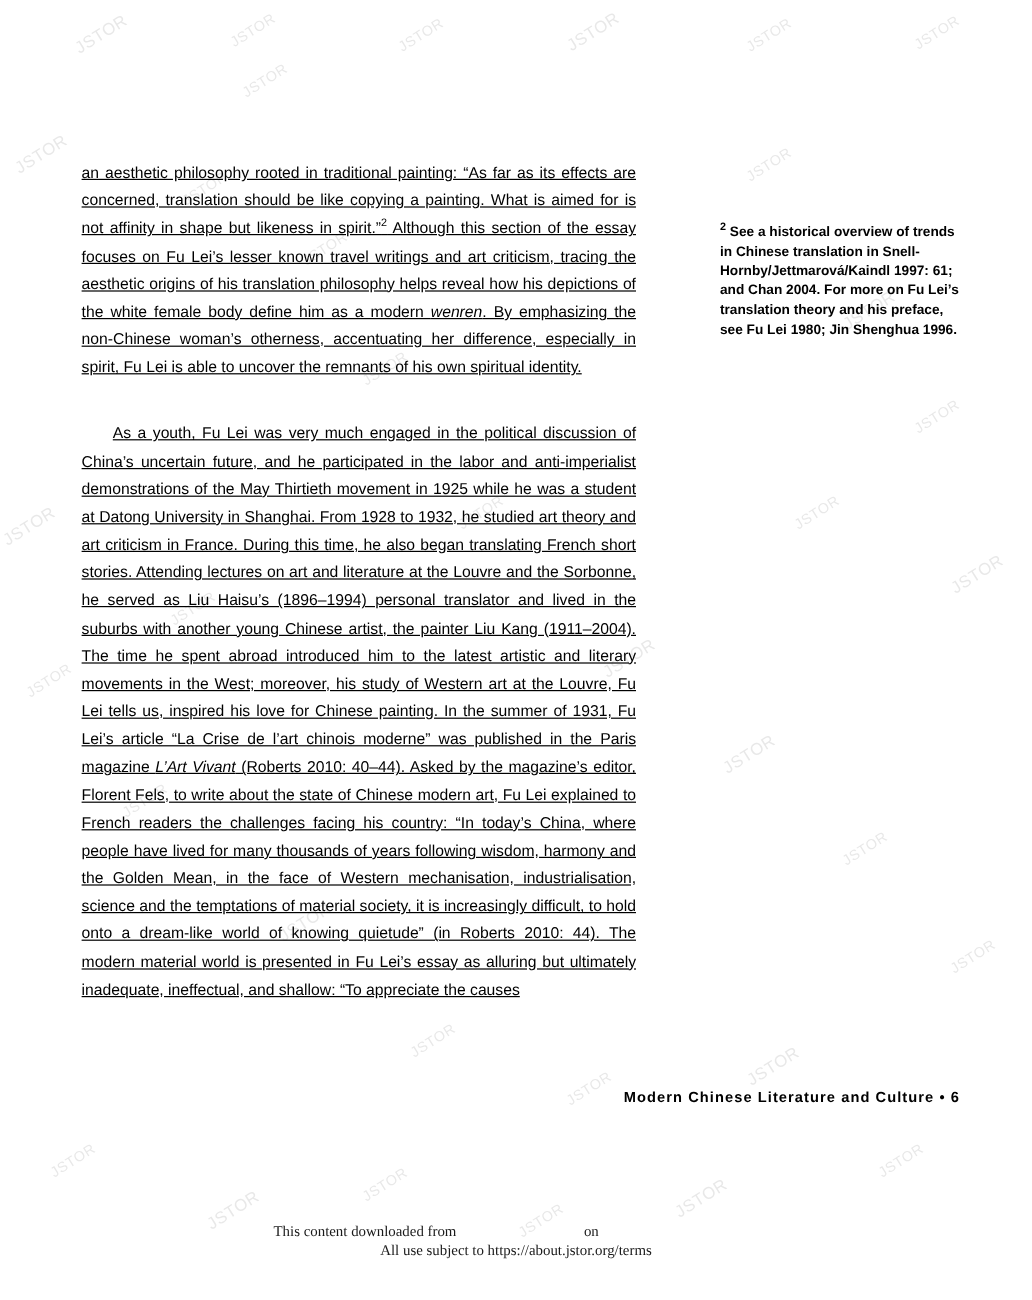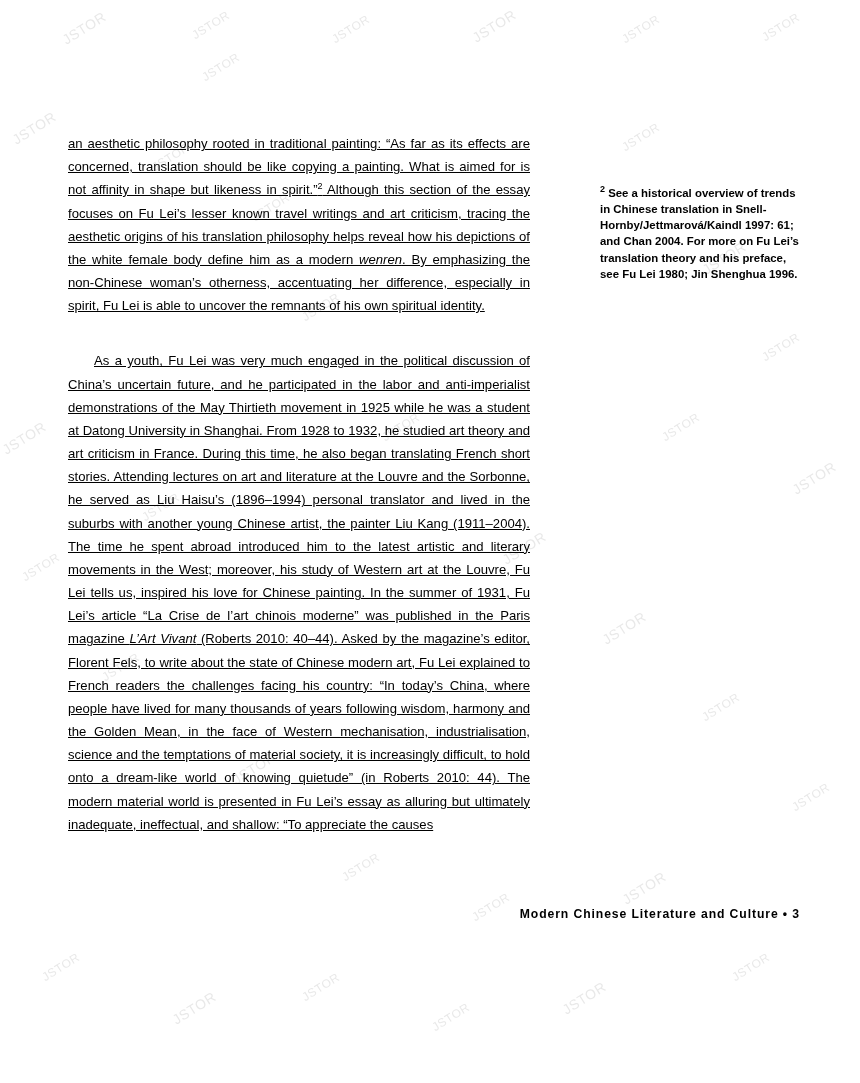--- a/index.html
+++ b/index.html
@@ -170,18 +170,22 @@
         <p class="">an aesthetic philosophy rooted in traditional painting: “As far as its effects are concerned, translation should be like copying a painting. What is aimed for is not affinity in shape but likeness in spirit.”<sup class="fn">2</sup> Although this section of the essay focuses on Fu Lei’s lesser known travel writings and art criticism, tracing the aesthetic origins of his translation philosophy helps reveal how his depictions of the white female body define him as a modern <em>wenren</em>. By emphasizing the non-Chinese woman’s otherness, accentuating her difference, especially in spirit, Fu Lei is able to uncover the remnants of his own spiritual identity.</p>
         <p class="indented">As a youth, Fu Lei was very much engaged in the political discussion of China’s uncertain future, and he participated in the labor and anti-imperialist demonstrations of the May Thirtieth movement in 1925 while he was a student at Datong University in Shanghai. From 1928 to 1932, he studied art theory and art criticism in France. During this time, he also began translating French short stories. Attending lectures on art and literature at the Louvre and the Sorbonne, he served as Liu Haisu’s (1896–1994) personal translator and lived in the suburbs with another young Chinese artist, the painter Liu Kang (1911–2004). The time he spent abroad introduced him to the latest artistic and literary movements in the West; moreover, his study of Western art at the Louvre, Fu Lei tells us, inspired his love for Chinese painting. In the summer of 1931, Fu Lei’s article “La Crise de l’art chinois moderne” was published in the Paris magazine <em>L’Art Vivant</em> (Roberts 2010: 40–44). Asked by the magazine’s editor, Florent Fels, to write about the state of Chinese modern art, Fu Lei explained to French readers the challenges facing his country: “In today’s China, where people have lived for many thousands of years following wisdom, harmony and the Golden Mean, in the face of Western mechanisation, industrialisation, science and the temptations of material society, it is increasingly difficult, to hold onto a dream-like world of knowing quietude” (in Roberts 2010: 44). The modern material world is presented in Fu Lei’s essay as alluring but ultimately inadequate, ineffectual, and shallow: “To appreciate the causes</p>
       </div>
   </div>
 
   <div class="marginnote">
     <sup>2</sup>
     <span>See a historical overview of trends in Chinese translation in Snell-Hornby/Jettmarová/Kaindl 1997: 61; and Chan 2004. For more on Fu Lei’s translation theory and his preface, see Fu Lei 1980; Jin Shenghua 1996.</span>
   </div>
 
-  <div class="running-footer">Modern Chinese Literature and Culture • 3</div>
+  <div class="running-footer">Modern Chinese Literature and Culture • 6</div>
 
   <div class="jstor-footer">
+    <div>
+      <span>This content downloaded from </span><span class="redacted r1"></span><span> on </span><span class="redacted r2"></span><span class="redacted r3"></span>
+    </div>
+    <div>All use subject to https://about.jstor.org/terms</div>
   </div>
 
 </div>
 
 </body></html>

